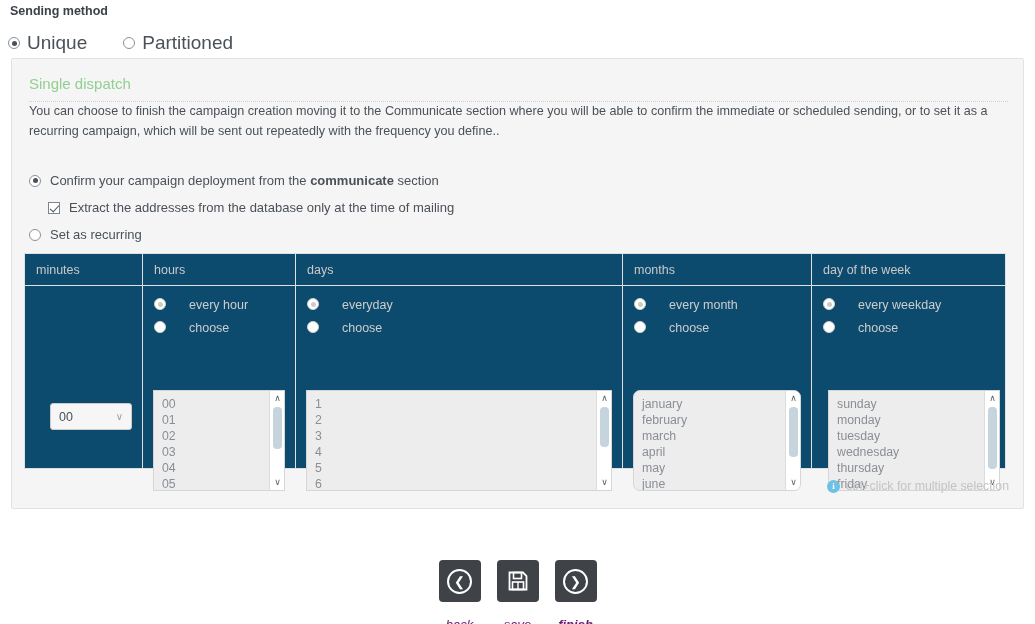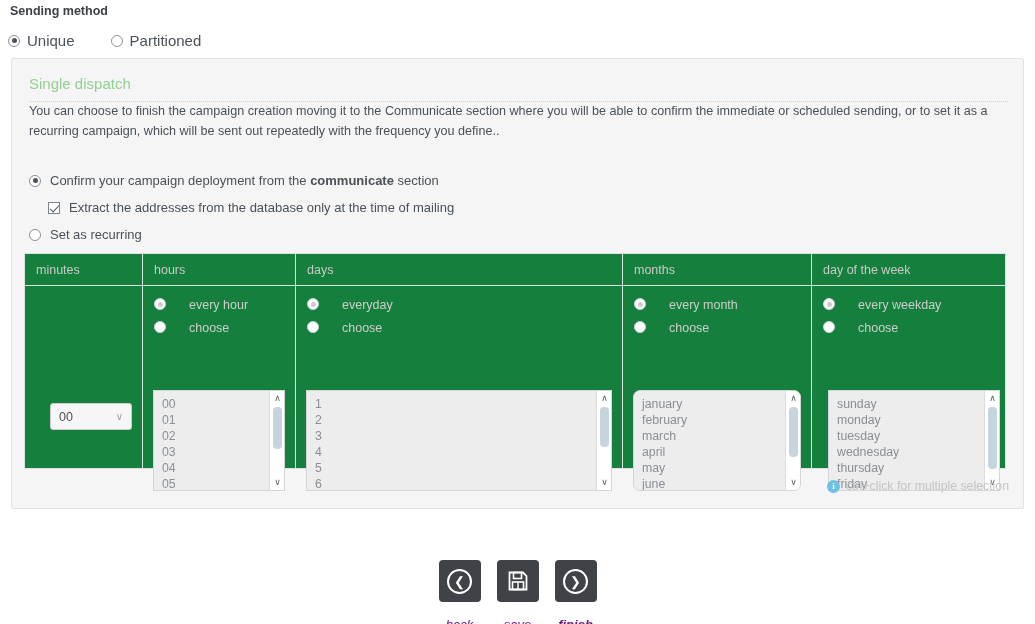--- a/index.html
+++ b/index.html
@@ -17,21 +17,21 @@
   
   .sending-title {
     position: absolute; left: 10px; top: 4px;
     font-size: 12.5px; font-weight: bold; color: #3b4148;
   }
   .method-row {
     position: absolute; left: 8px; top: 32px;
     display: flex; align-items: center; gap: 36px;
   }
   .opt { display: flex; align-items: center; gap: 7px; cursor: pointer; }
-  .opt span { font-size: 15px; color: #4a5159; }
+  .opt span { font-size: 19px; color: #4a5159; }
 
   
   .radio {
     width: 12px; height: 12px; border-radius: 50%;
     border: 1px solid #8b9097; background: #fff;
     display: inline-block; position: relative; flex: none;
   }
   .radio.on::after {
     content: ""; position: absolute; left: 2.5px; top: 2.5px;
     width: 5px; height: 5px; border-radius: 50%; background: #4a5159;
@@ -75,21 +75,21 @@
   .choice span { font-size: 13px; color: #4a5159; }
   .choice b { font-weight: bold; }
   .c-confirm { left: 17px; top: 114px; }
   .c-extract { left: 36px; top: 141px; }
   .c-recurring { left: 17px; top: 168px; }
 
   
   .sched {
     position: absolute; left: 12px; top: 194px;
     width: 982px; height: 216px;
-    border: 1px solid #e0e0e0; background: #15803d;
+    border: 1px solid #e0e0e0; background: #0c4a6e;
     display: flex;
   }
   .col { border-right: 1px solid #e0e0e0; position: relative; }
   .col:last-child { border-right: none; }
   .col-minutes { width: 118px; }
   .col-hours   { width: 153px; }
   .col-days    { width: 327px; }
   .col-months  { width: 189px; }
   .col-weekday { width: 193px; }
 

